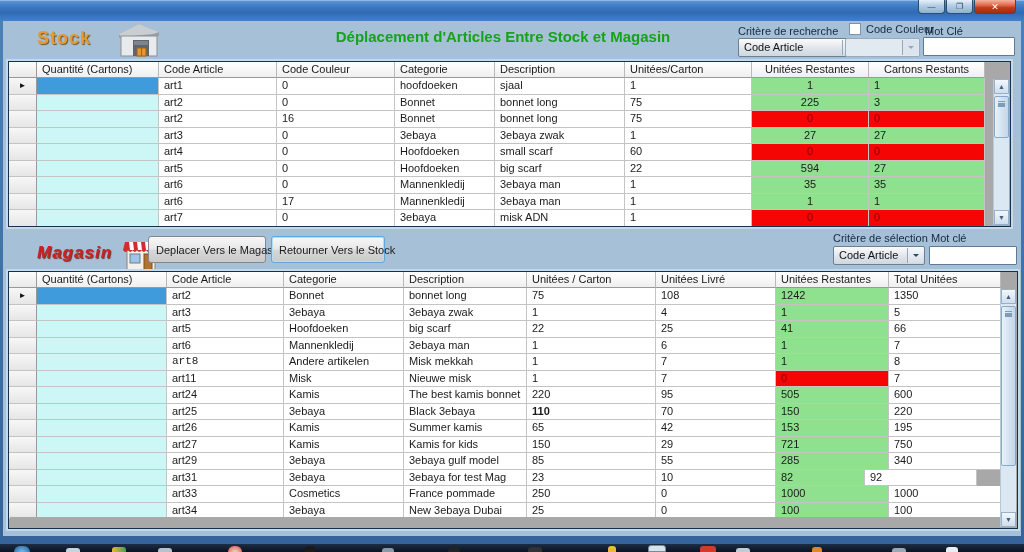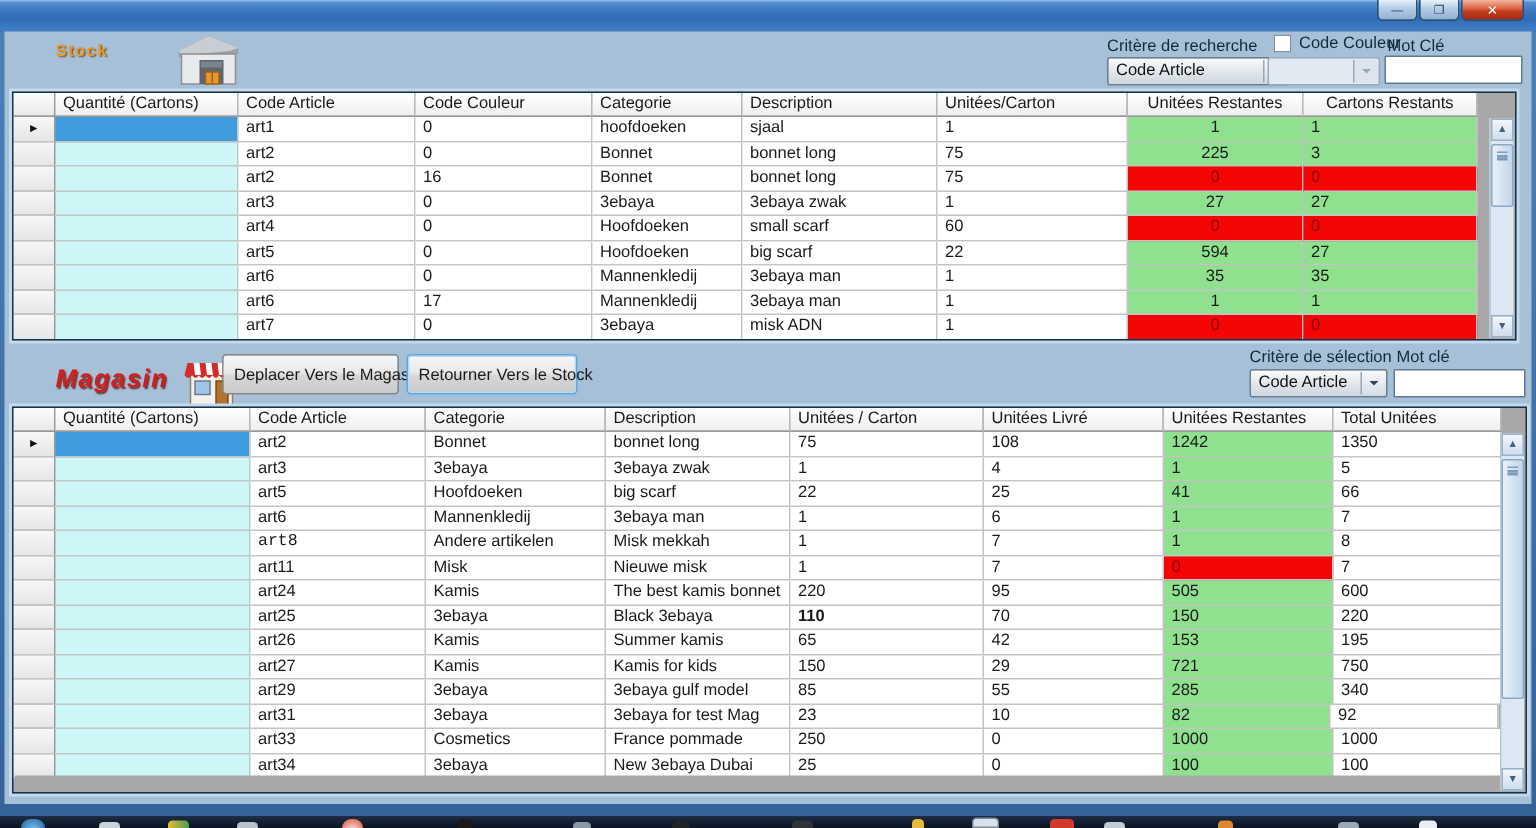--- a/index.html
+++ b/index.html
@@ -31,21 +31,21 @@
   .frame{
     position:absolute;left:0;top:21px;width:1024px;height:523px;
     background:linear-gradient(180deg,#4a80b8,#35639a);
   }
   .form-body{
     position:absolute;left:3px;top:21px;width:1018px;height:515px;
     background:#a6c0d8;overflow:hidden;
   }
   
   .stock-label{
-    position:absolute;left:34px;top:7px;font-size:11px;font-weight:bold;
+    position:absolute;left:34px;top:7px;font-size:18px;font-weight:bold;
     color:#e79a33;text-shadow:1px 1px 1px #6b5a2a;letter-spacing:1px;
   }
   .main-title{
     position:absolute;left:250px;top:7px;width:500px;text-align:center;
     font-size:15px;font-weight:bold;color:#17a317;
   }
   .lbl{position:absolute;font-size:11px;color:#13293f;white-space:nowrap;}
   .combo{
     position:absolute;height:19px;box-sizing:border-box;
     background:linear-gradient(#fbfbfb,#dde3e9 60%,#cfd7df);
@@ -176,20 +176,21 @@
   <svg class="icon-abs" style="left:110px;top:1px;" width="52" height="38" viewBox="0 0 52 38">
     <polygon points="6,12 26,2 46,10 46,14 6,16" fill="#9aa0a6"></polygon>
     <polygon points="6,12 26,2 46,10 40,12 8,15" fill="#c9ced3"></polygon>
     <rect x="8" y="14" width="36" height="20" fill="#e8eaec" stroke="#8a9096" stroke-width="1"></rect>
     <rect x="20" y="18" width="16" height="16" fill="#5d666e"></rect>
     <rect x="21" y="19" width="14" height="4" fill="#7b858d"></rect>
     <rect x="24" y="26" width="9" height="8" fill="#e8962e" stroke="#9c6414" stroke-width="1"></rect>
     <line x1="28.5" y1="26" x2="28.5" y2="34" stroke="#9c6414" stroke-width="1"></line>
   </svg>
 
+  <div class="main-title">Déplacement d'Articles Entre Stock et Magasin</div>
 
   <div class="lbl" style="left:735px;top:4px;">Critère de recherche</div>
   <div class="combo" style="left:735px;top:17px;width:122px;">
     <span>Code Article</span>
     <div class="arrow-box">
         <div class="tri"></div>
       </div>
   </div>
 
   <div class="chk" style="left:846px;top:2px;"></div>
@@ -495,21 +496,21 @@
           <div class="dg-cell" style="width: 112px;">340</div>
         </div>
         <div class="dg-row">
           <div class="dg-rowhdr"></div>
           <div class="dg-cell qty" style="width: 130px;"></div>
           <div class="dg-cell" style="width: 117px;">art31</div>
           <div class="dg-cell" style="width: 120px;">3ebaya</div>
           <div class="dg-cell" style="width: 123px;">3ebaya for test Mag</div>
           <div class="dg-cell" style="width: 129px;">23</div>
           <div class="dg-cell" style="width: 120px;">10</div>
-          <div class="dg-cell green" style="width: 111px;">82</div>
+          <div class="dg-cell green" style="width: 89px;">82</div>
           <div class="dg-cell" style="width: 112px;">92</div>
         </div>
         <div class="dg-row">
           <div class="dg-rowhdr"></div>
           <div class="dg-cell qty" style="width: 130px;"></div>
           <div class="dg-cell" style="width: 117px;">art33</div>
           <div class="dg-cell" style="width: 120px;">Cosmetics</div>
           <div class="dg-cell" style="width: 123px;">France pommade</div>
           <div class="dg-cell" style="width: 129px;">250</div>
           <div class="dg-cell" style="width: 120px;">0</div>

